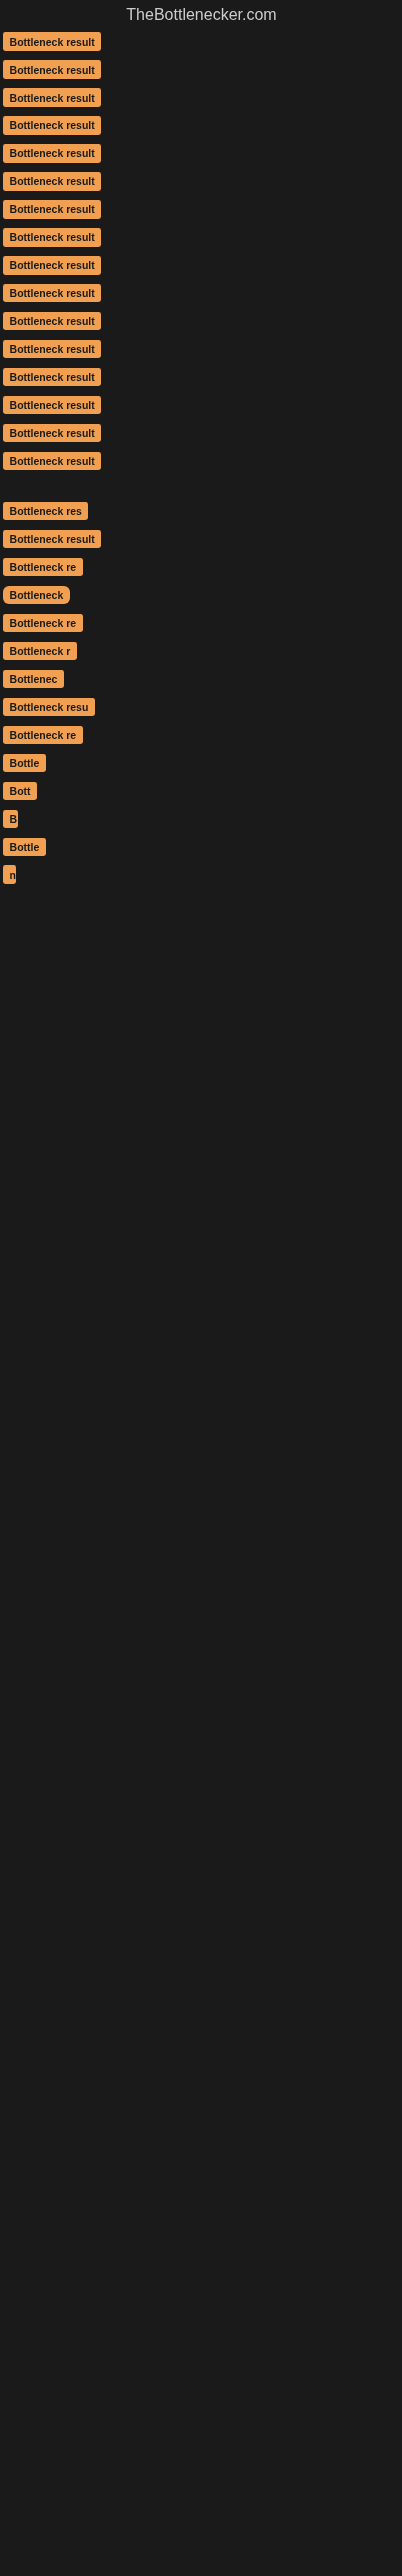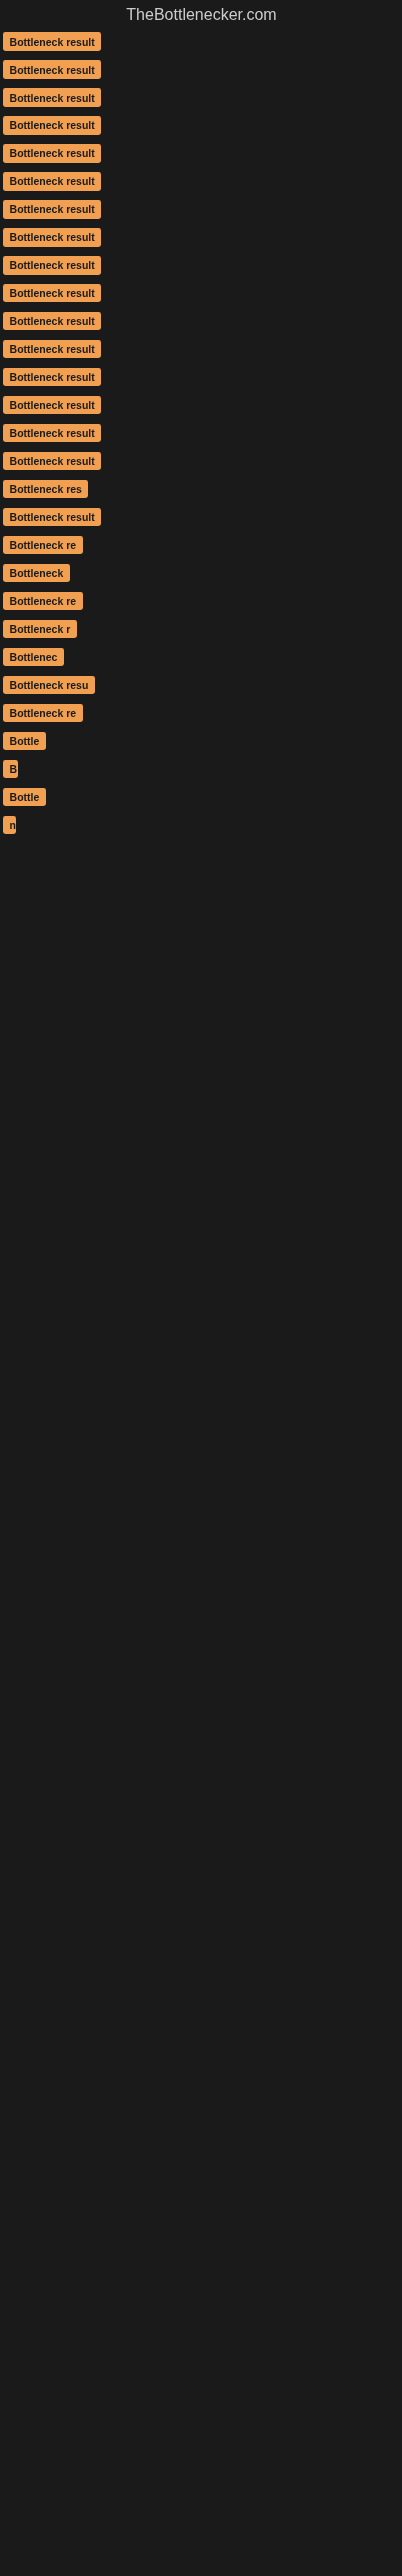--- a/index.html
+++ b/index.html
@@ -97,50 +97,53 @@
     <div class="list-item">
       <span class="bottleneck-badge" style="max-width: 117px;">Bottleneck result</span>
     </div>
     <div class="list-item">
       <span class="bottleneck-badge" style="max-width: 117px;">Bottleneck result</span>
     </div>
     <div class="list-item">
       <span class="bottleneck-badge" style="max-width: 117px;">Bottleneck result</span>
     </div>
     <div class="list-item">
-      <span class="bottleneck-badge" style="max-width: 97px;">Bottleneck res</span>
+      <span class="bottleneck-badge" style="max-width: 97px; margin-top: 22px;">Bottleneck res</span>
     </div>
     <div class="list-item">
       <span class="bottleneck-badge" style="max-width: 117px;">Bottleneck result</span>
     </div>
     <div class="list-item">
       <span class="bottleneck-badge" style="max-width: 89px;">Bottleneck re</span>
     </div>
     <div class="list-item">
-      <span class="bottleneck-badge" style="max-width: 72px;">Bottleneck</span>
+      <span class="bottleneck-badge" style="max-width: 72px; border-radius: 6px;">Bottleneck</span>
     </div>
     <div class="list-item">
       <span class="bottleneck-badge" style="max-width: 89px;">Bottleneck re</span>
     </div>
     <div class="list-item">
       <span class="bottleneck-badge" style="max-width: 81px;">Bottleneck r</span>
     </div>
     <div class="list-item">
       <span class="bottleneck-badge" style="max-width: 68px;">Bottlenec</span>
     </div>
     <div class="list-item">
       <span class="bottleneck-badge" style="max-width: 98px;">Bottleneck resu</span>
     </div>
     <div class="list-item">
       <span class="bottleneck-badge" style="max-width: 87px;">Bottleneck re</span>
     </div>
     <div class="list-item">
       <span class="bottleneck-badge" style="max-width: 48px;">Bottle</span>
     </div>
     <div class="list-item">
+      <span class="bottleneck-badge" style="max-width: 39px;">Bott</span>
+    </div>
+    <div class="list-item">
       <span class="bottleneck-badge" style="max-width: 14.5px;">B</span>
     </div>
     <div class="list-item">
       <span class="bottleneck-badge" style="max-width: 47px;">Bottle</span>
     </div>
     <div class="list-item">
       <span class="bottleneck-badge" style="max-width: 11.3px;">n</span>
     </div>
   </div>
 

